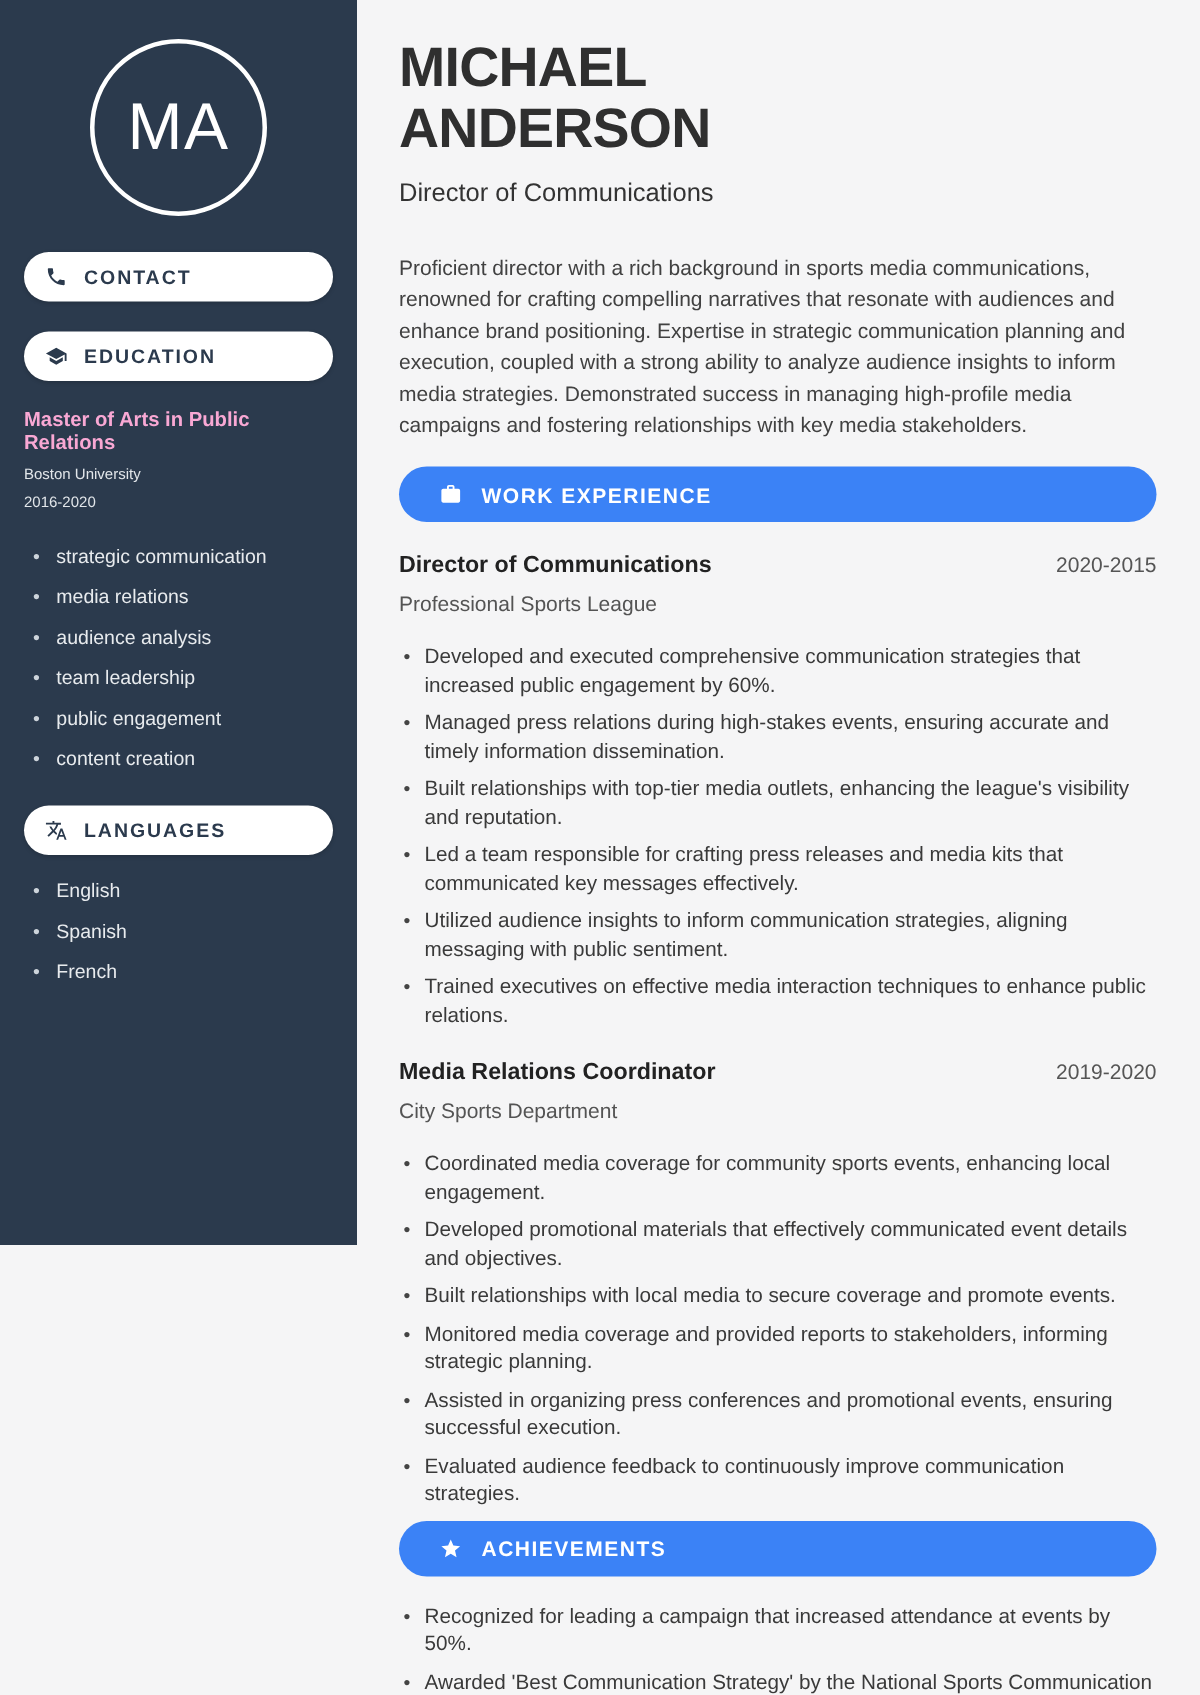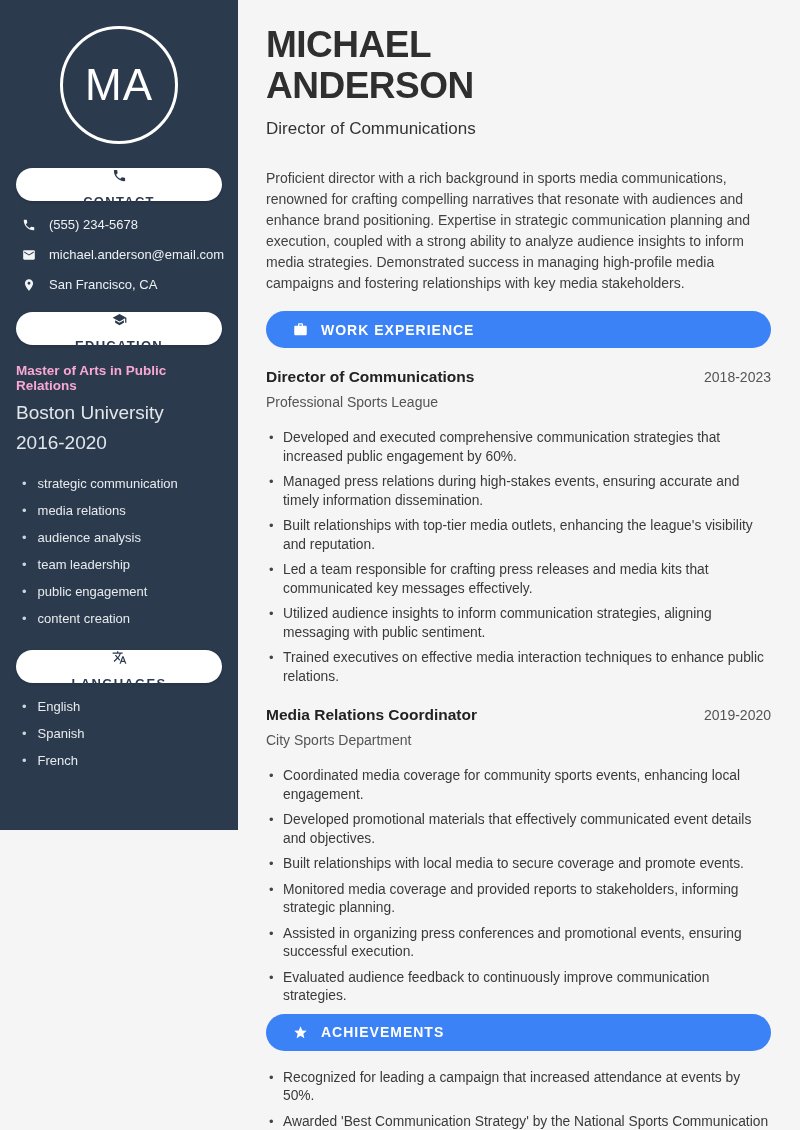--- a/index.html
+++ b/index.html
@@ -26,33 +26,32 @@
   .avatar-initials {
     font-size: 44px; font-weight: 500; color: #ffffff; letter-spacing: 1px;
   }
   .side-pill {
     background: #ffffff; color: #2b3a4d;
     height: 33px; border-radius: 17px;
     display: flex; align-items: center; gap: 11px;
     padding: 0 14px;
     font-size: 13px; font-weight: bold; letter-spacing: 1.3px;
     box-shadow: 0 1px 3px rgba(0,0,0,0.18);
-    flex-direction: column;
   }
   .side-pill svg { width: 15px; height: 15px; fill: #2b3a4d; flex: none; }
   .contact-list { margin-top: 16px; }
   .contact-row {
     display: flex; align-items: center; gap: 13px;
     margin: 0 0 15px 6px;
     font-size: 13px; color: #eef1f4;
   }
   .contact-row svg { width: 14px; height: 14px; fill: #f2f4f6; flex: none; }
   .edu-block { margin: 18px 0 22px 0; }
   .edu-degree { font-size: 13.5px; font-weight: bold; color: #f9a8d4; margin: 0 0 9px 0; }
-  .edu-line { font-size: 19px; color: #e2e6ea; margin: 0 0 8px 0; }
+  .edu-line { font-size: 10px; color: #e2e6ea; margin: 0 0 8px 0; }
   .side-list { list-style: none; margin: 16px 0 24px 0; padding: 0 0 0 6px; }
   .side-list li {
     display: flex; align-items: baseline; gap: 11px;
     font-size: 13px; color: #e8ebee; margin-bottom: 12px;
   }
   .side-dot { font-size: 13px; color: #cdd4db; flex: none; }
   .mt-contact { margin-top: 0; }
   .mt-edu { margin-top: 20px; }
   .mt-skills { margin-top: 22px; }
   .mt-lang { margin-top: 24px; }
@@ -101,40 +100,20 @@
     <div class="avatar">
       <span class="avatar-initials">MA</span>
     </div>
 
     <div class="side-pill mt-contact">
       <svg viewBox="0 0 24 24">
           <path d="M6.62 10.79c1.44 2.83 3.76 5.14 6.59 6.59l2.2-2.2c.27-.27.67-.36 1.02-.24 1.12.37 2.33.57 3.57.57.55 0 1 .45 1 1V20c0 .55-.45 1-1 1-9.39 0-17-7.61-17-17 0-.55.45-1 1-1h3.5c.55 0 1 .45 1 1 0 1.25.2 2.45.57 3.57.11.35.03.74-.25 1.02l-2.2 2.2z"></path>
         </svg>
       <span>CONTACT</span>
     </div>
-    <div class="contact-list">
-      <div class="contact-row">
-        <svg viewBox="0 0 24 24">
-            <path d="M6.62 10.79c1.44 2.83 3.76 5.14 6.59 6.59l2.2-2.2c.27-.27.67-.36 1.02-.24 1.12.37 2.33.57 3.57.57.55 0 1 .45 1 1V20c0 .55-.45 1-1 1-9.39 0-17-7.61-17-17 0-.55.45-1 1-1h3.5c.55 0 1 .45 1 1 0 1.25.2 2.45.57 3.57.11.35.03.74-.25 1.02l-2.2 2.2z"></path>
-          </svg>
-        <span>(555) 234-5678</span>
-      </div>
-      <div class="contact-row">
-        <svg viewBox="0 0 24 24">
-            <path d="M20 4H4c-1.1 0-1.99.9-1.99 2L2 18c0 1.1.9 2 2 2h16c1.1 0 2-.9 2-2V6c0-1.1-.9-2-2-2zm0 4l-8 5-8-5V6l8 5 8-5v2z"></path>
-          </svg>
-        <span>michael.anderson@email.com</span>
-      </div>
-      <div class="contact-row">
-        <svg viewBox="0 0 24 24">
-            <path d="M12 2C8.13 2 5 5.13 5 9c0 5.25 7 13 7 13s7-7.75 7-13c0-3.87-3.13-7-7-7zm0 9.5c-1.38 0-2.5-1.12-2.5-2.5s1.12-2.5 2.5-2.5 2.5 1.12 2.5 2.5-1.12 2.5-2.5 2.5z"></path>
-          </svg>
-        <span>San Francisco, CA</span>
-      </div>
-    </div>
 
     <div class="side-pill mt-edu">
       <svg viewBox="0 0 24 24">
           <path d="M5 13.18v4L12 21l7-3.82v-4L12 17l-7-3.82zM12 3L1 9l11 6 9-4.91V17h2V9L12 3z"></path>
         </svg>
       <span>EDUCATION</span>
     </div>
     <div class="edu-block">
       <div class="edu-degree">Master of Arts in Public Relations</div>
       <div class="edu-line">Boston University</div>
@@ -208,21 +187,21 @@
           <path d="M20 6h-4V4c0-1.11-.89-2-2-2h-4c-1.11 0-2 .89-2 2v2H4c-1.11 0-1.99.89-1.99 2L2 19c0 1.11.89 2 2 2h16c1.11 0 2-.89 2-2V8c0-1.11-.89-2-2-2zm-6 0h-4V4h4v2z"></path>
         </svg>
       <span>WORK EXPERIENCE</span>
     </div>
 
     <div>
 
     <section class="job">
           <div class="job-head">
             <span class="job-title">Director of Communications</span>
-            <span class="job-dates">2018-2023</span>
+            <span class="job-dates">2020-2015</span>
           </div>
           <div class="job-company">Professional Sports League</div>
           <ul class="bullets">
 
           <li>
                 <span class="bullet-dot">•</span>
                 <span>Developed and executed comprehensive communication strategies that increased public engagement by 60%.</span>
               </li>
             <li>
                 <span class="bullet-dot">•</span>

